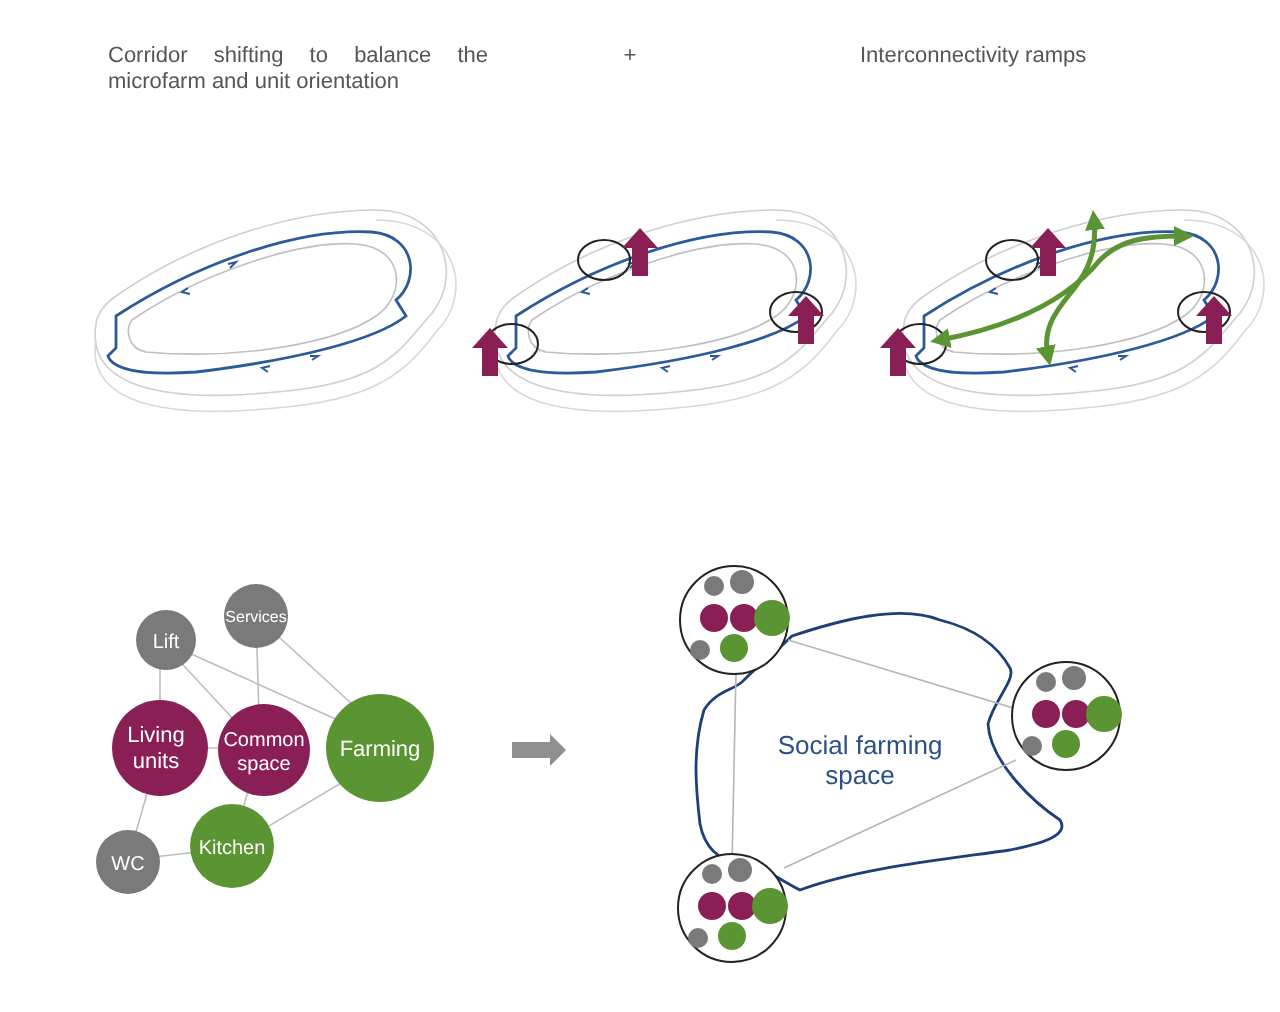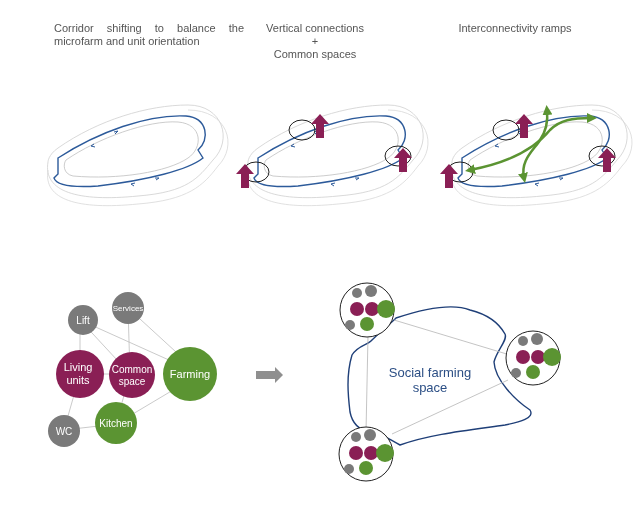--- a/index.html
+++ b/index.html
@@ -1,33 +1,31 @@
 <!DOCTYPE html>
 <html><head>
 <meta charset="utf-8">
 <style>
   html, body { margin:0; padding:0; background:#ffffff; }
   body { width:640px; height:506px; position:relative; overflow:hidden;
          font-family:"Liberation Sans", sans-serif; color:#555; }
   .caption { position:absolute; font-size:11px; line-height:13px; color:#555; font-weight:300; }
   .cap1 { left:54px; top:22px; width:190px; text-align:justify; }
   .cap2 { left:250px; top:22px; width:130px; text-align:center; }
-  .cap3 { left:430px; top:22px; width:170px; text-align:center; }
+  .cap3 { left:430px; top:22px; width:170px; }
   svg { position:absolute; left:0; top:0; }
   .node-label { font-family:"Liberation Sans", sans-serif; fill:#ffffff; text-anchor:middle; }
   .sfs-label { font-family:"Liberation Sans", sans-serif; fill:#2c4f85; text-anchor:middle; font-size:13px; }
 </style>
 </head>
 <body>
 
 <div class="caption cap1">Corridor shifting to balance the microfarm and unit orientation</div>
 <div class="caption cap2">
-  <div>Vertical connections</div>
   <div>+</div>
-  <div>Common spaces</div>
 </div>
 <div class="caption cap3">Interconnectivity ramps</div>
 
 <svg width="640" height="506" viewBox="0 0 640 506">
   <defs>
     <marker id="garrow" viewBox="0 0 10 10" refX="5" refY="5" markerWidth="4" markerHeight="4" orient="auto-start-reverse">
       <path d="M0,0 L10,5 L0,10 z" fill="#5b9432"></path>
     </marker>
     <g id="loop">
       <path d="M10,62 C 5,92 40,102 100,96 C 150,92 160,78 175,60 C 195,40 185,5 150,5 C 110,5 60,20 20,48 C 10,55 10,62 10,62 z" fill="none" stroke="#cfcfcf" stroke-width="0.8"></path>

